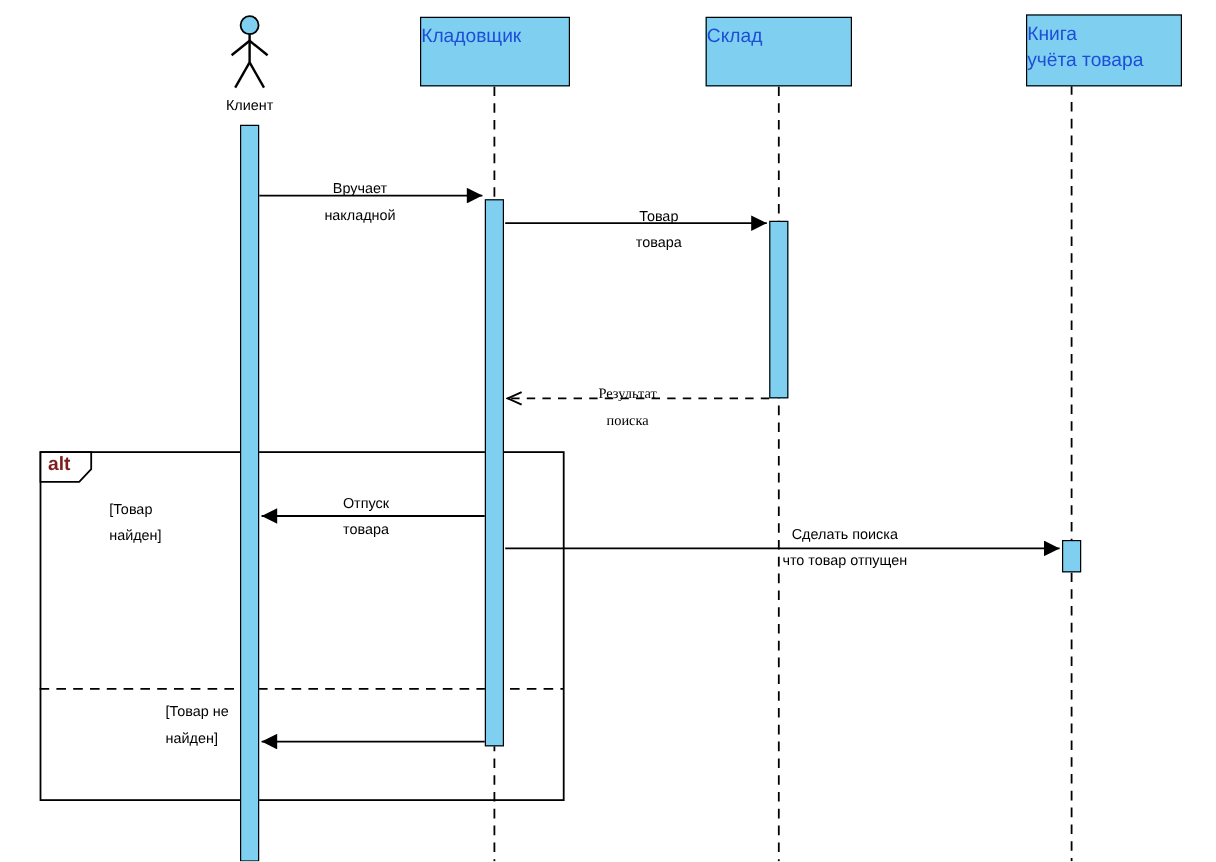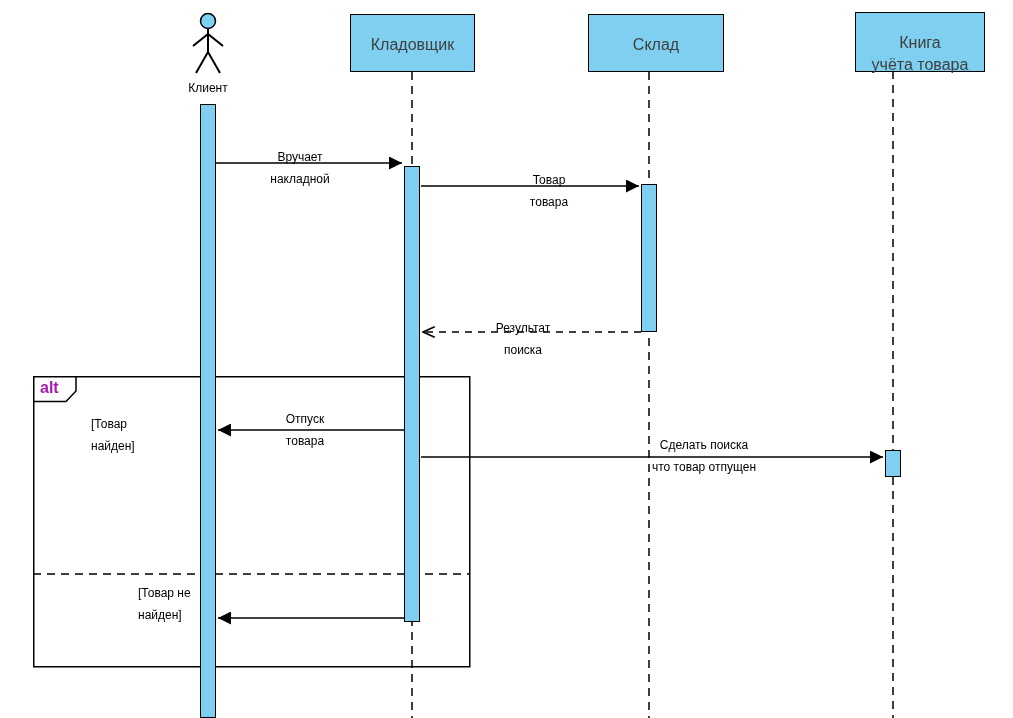--- a/index.html
+++ b/index.html
@@ -55,27 +55,26 @@
   .pentagon {
     fill: #fff;
     stroke: var(--stroke);
     stroke-width: 1.5;
   }
   .head-box {
     position: absolute;
     box-sizing: border-box;
     background: var(--fill);
     border: 1.5px solid var(--stroke);
-    text-align: center;
-    padding-top: 19px;
+    padding-top: 5px;
     font-size: 16px;
     line-height: 22px;
     white-space: pre-line;
     z-index: 2;
-    color: #404040;
+    color: #1d4ed8;
   }
   .bar {
     position: absolute;
     box-sizing: border-box;
     width: 16px;
     background: var(--fill);
     border: 1.5px solid var(--stroke);
     z-index: 3;
   }
   .lbl {
@@ -89,21 +88,21 @@
   }
   .lbl.left {
     text-align: left;
   }
   .alt-tag {
     position: absolute;
     left: 40px;
     top: 379px;
     font-size: 16px;
     font-weight: bold;
-    color: #a21caf;
+    color: #7f1d1d;
     z-index: 4;
   }
 </style>
 </head>
 <body>
 
 <div id="canvas">
 
   <svg id="linework" width="1013" height="718" viewBox="0 0 1013 718" xmlns="http://www.w3.org/2000/svg">
     <defs>
@@ -134,36 +133,36 @@
 
     <line class="msg" x1="216" y1="163" x2="402" y2="163" marker-end="url(#arrowFilled)"></line>
     <line class="msg" x1="421" y1="186" x2="639" y2="186" marker-end="url(#arrowFilled)"></line>
     <line class="msg dashed" x1="641" y1="332" x2="423" y2="332" marker-end="url(#arrowOpen)"></line>
     <line class="msg" x1="404" y1="430" x2="218" y2="430" marker-end="url(#arrowFilled)"></line>
     <line class="msg" x1="421" y1="457" x2="883" y2="457" marker-end="url(#arrowFilled)"></line>
     <line class="msg" x1="404" y1="618" x2="218" y2="618" marker-end="url(#arrowFilled)"></line>
   </svg>
 
   <div class="head-box" style="left:350px; top:14px; width:125px; height:58px;">Кладовщик</div>
-  <div class="head-box" style="left:588px; top:14px; width:136px; height:58px;">Склад</div>
+  <div class="head-box" style="left:588px; top:14px; width:122px; height:58px;">Склад</div>
   <div class="head-box" style="left:855px; top:12px; width:130px; height:60px;">Книга
 учёта товара</div>
 
   <div class="bar" style="left:200px; top:104px; height:614px;"></div>
   <div class="bar" style="left:404px; top:166px; height:456px;"></div>
   <div class="bar" style="left:641px; top:184px; height:148px;"></div>
   <div class="bar" style="left:885px; top:450px; height:27px;"></div>
 
   <div class="lbl" style="left:168px; top:77px; width:80px;">Клиент</div>
 
   <div class="lbl" style="left:240px; top:146px; width:120px;">Вручает
 накладной</div>
   <div class="lbl" style="left:499px; top:169px; width:100px;">Товар
 товара</div>
-  <div class="lbl" style="left:473px; top:317px; width:100px;">Результат
+  <div class="lbl" style="left:473px; top:317px; width:100px;font-family:Liberation Serif, serif;">Результат
 поиска</div>
   <div class="lbl" style="left:255px; top:408px; width:100px;">Отпуск
 товара</div>
   <div class="lbl" style="left:614px; top:434px; width:180px;">Сделать поиска
 что товар отпущен</div>
 
   <div class="alt-tag">alt</div>
   <div class="lbl left" style="left:91px; top:413px; width:110px;">[Товар
 найден]</div>
   <div class="lbl left" style="left:92px; top:582px; width:110px;margin-left:46px;">[Товар не

